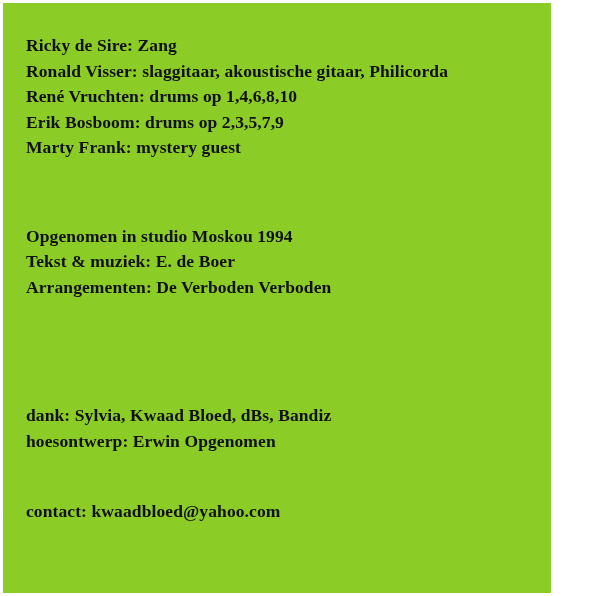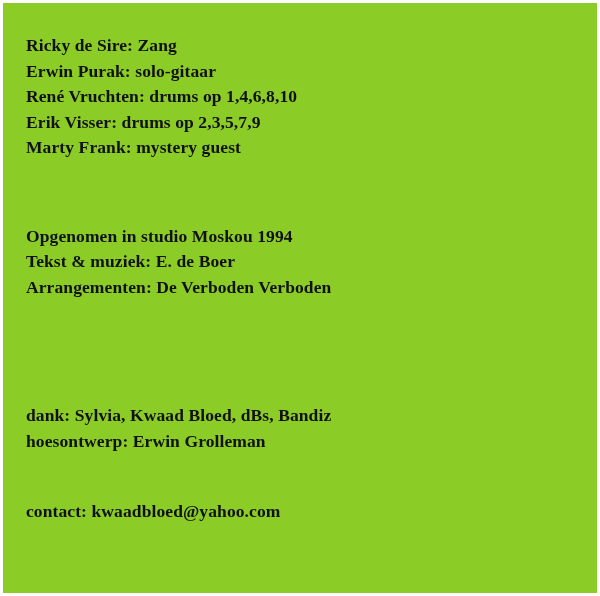--- a/index.html
+++ b/index.html
@@ -10,21 +10,21 @@
     width: 600px;
     height: 596px;
     background: #ffffff;
     font-family: "Liberation Serif", serif;
     overflow: hidden;
   }
   .sleeve {
     position: absolute;
     left: 3px;
     top: 3px;
-    width: 594px;
+    width: 548px;
     height: 590px;
     background: #8ccc27;
   }
   .content {
     position: absolute;
     left: 23px;
     top: 30px;
     right: 16px;
   }
   .block {
@@ -44,42 +44,42 @@
   .gap-contact { height: 45px; }
 </style>
 </head>
 <body>
 
 <div class="sleeve">
   <div class="content">
 
     <div class="block">
       <div class="line">Ricky de Sire: Zang</div>
-      <div class="line">Erwin Purak: solo-gitaar</div>
+      <div class="line">Ronald Visser: slaggitaar, akoustische gitaar, Philicorda</div>
       <div class="line">René Vruchten: drums op 1,4,6,8,10</div>
-      <div class="line">Erik Visser: drums op 2,3,5,7,9</div>
+      <div class="line">Erik Bosboom: drums op 2,3,5,7,9</div>
       <div class="line">Marty Frank: mystery guest</div>
     </div>
 
     <div class="gap-credits"></div>
 
     <div class="block">
       <div class="line">Opgenomen in studio Moskou 1994</div>
       <div class="line">Tekst &amp; muziek: E. de Boer</div>
       <div class="line">Arrangementen: De Verboden Verboden</div>
     </div>
 
     <div class="gap-title"></div>
 
 
     <div class="gap-thanks"></div>
 
     <div class="block">
       <div class="line">dank: Sylvia, Kwaad Bloed, dBs, Bandiz</div>
-      <div class="line">hoesontwerp: Erwin Grolleman</div>
+      <div class="line">hoesontwerp: Erwin Opgenomen</div>
     </div>
 
     <div class="gap-contact"></div>
 
     <div class="block">
       <div class="line">contact: kwaadbloed@yahoo.com</div>
     </div>
 
   </div>
 </div>

